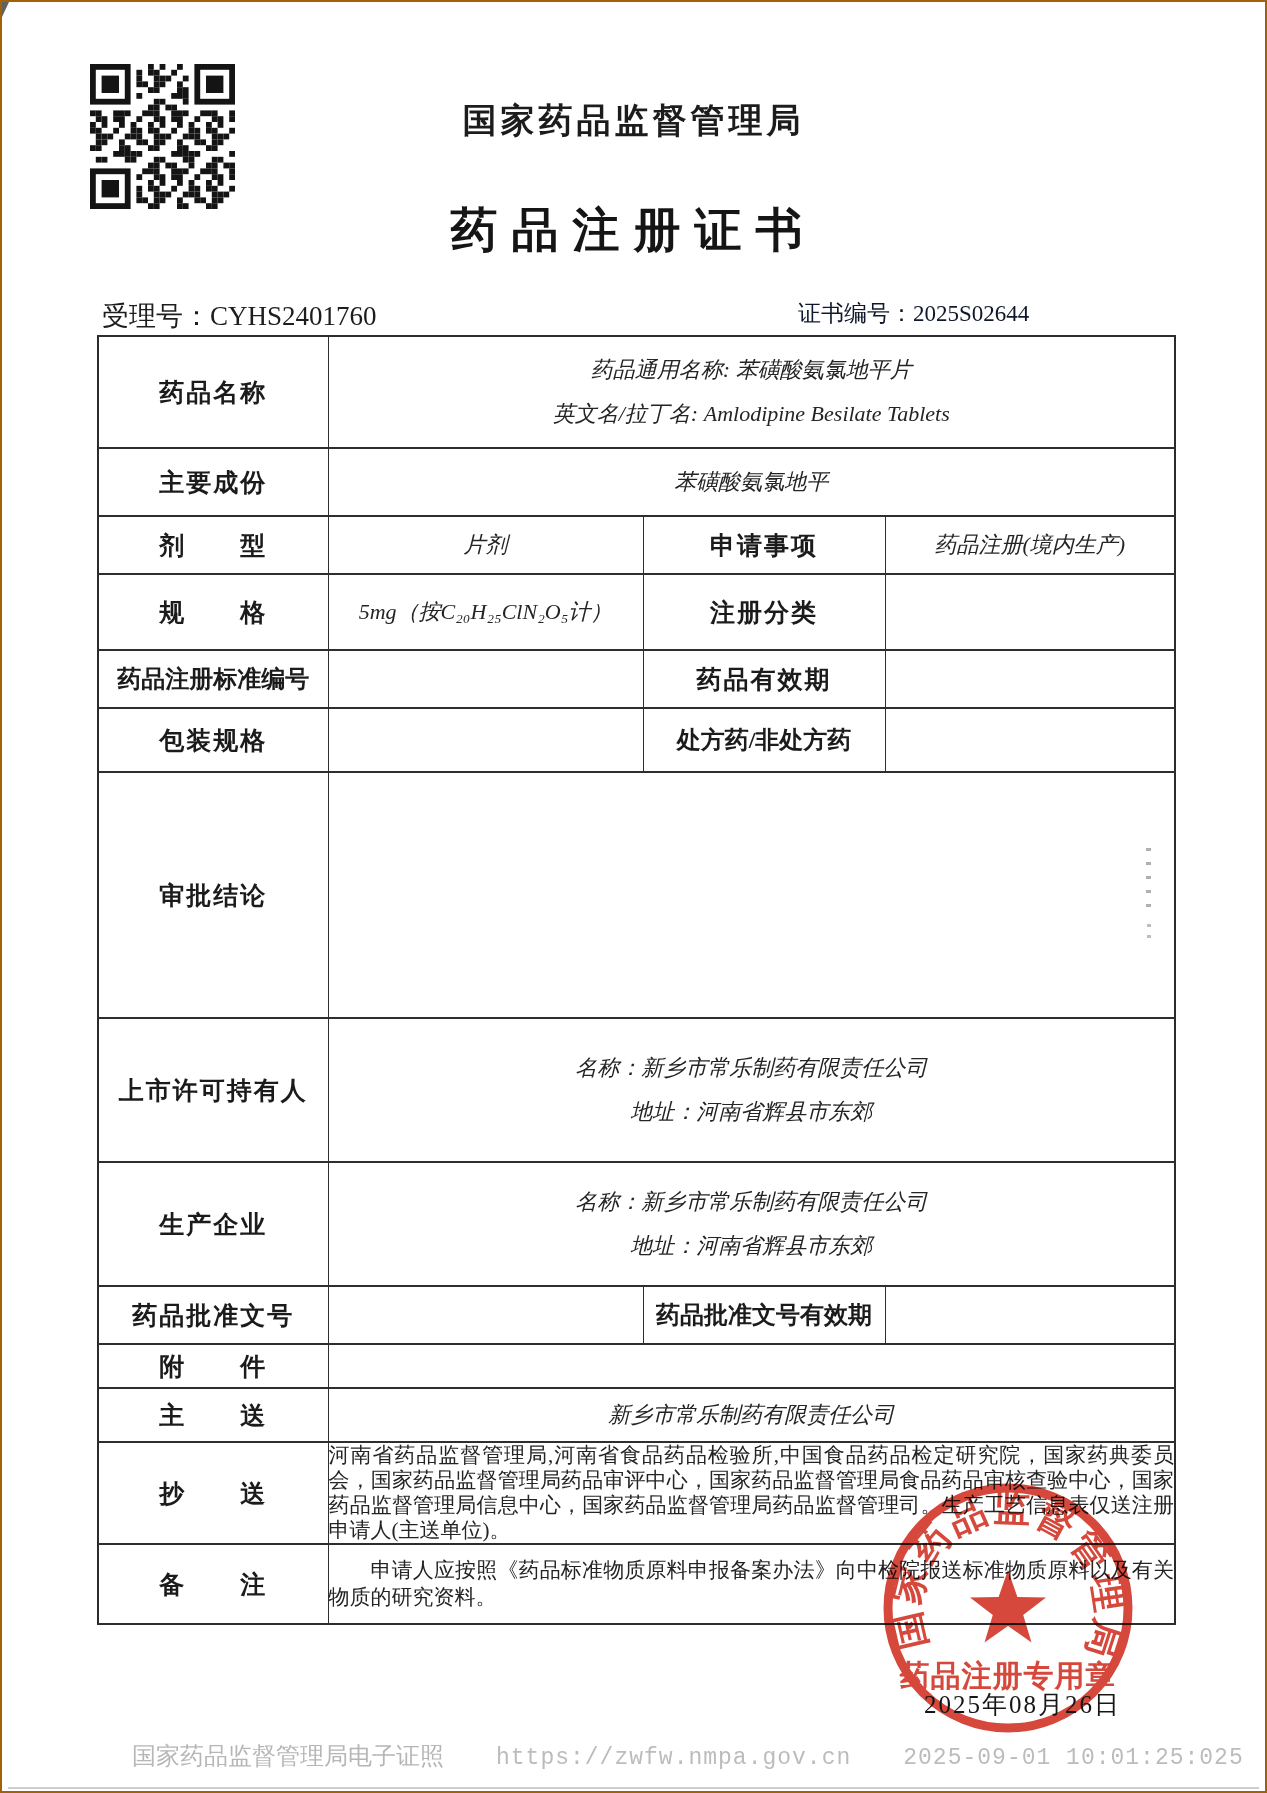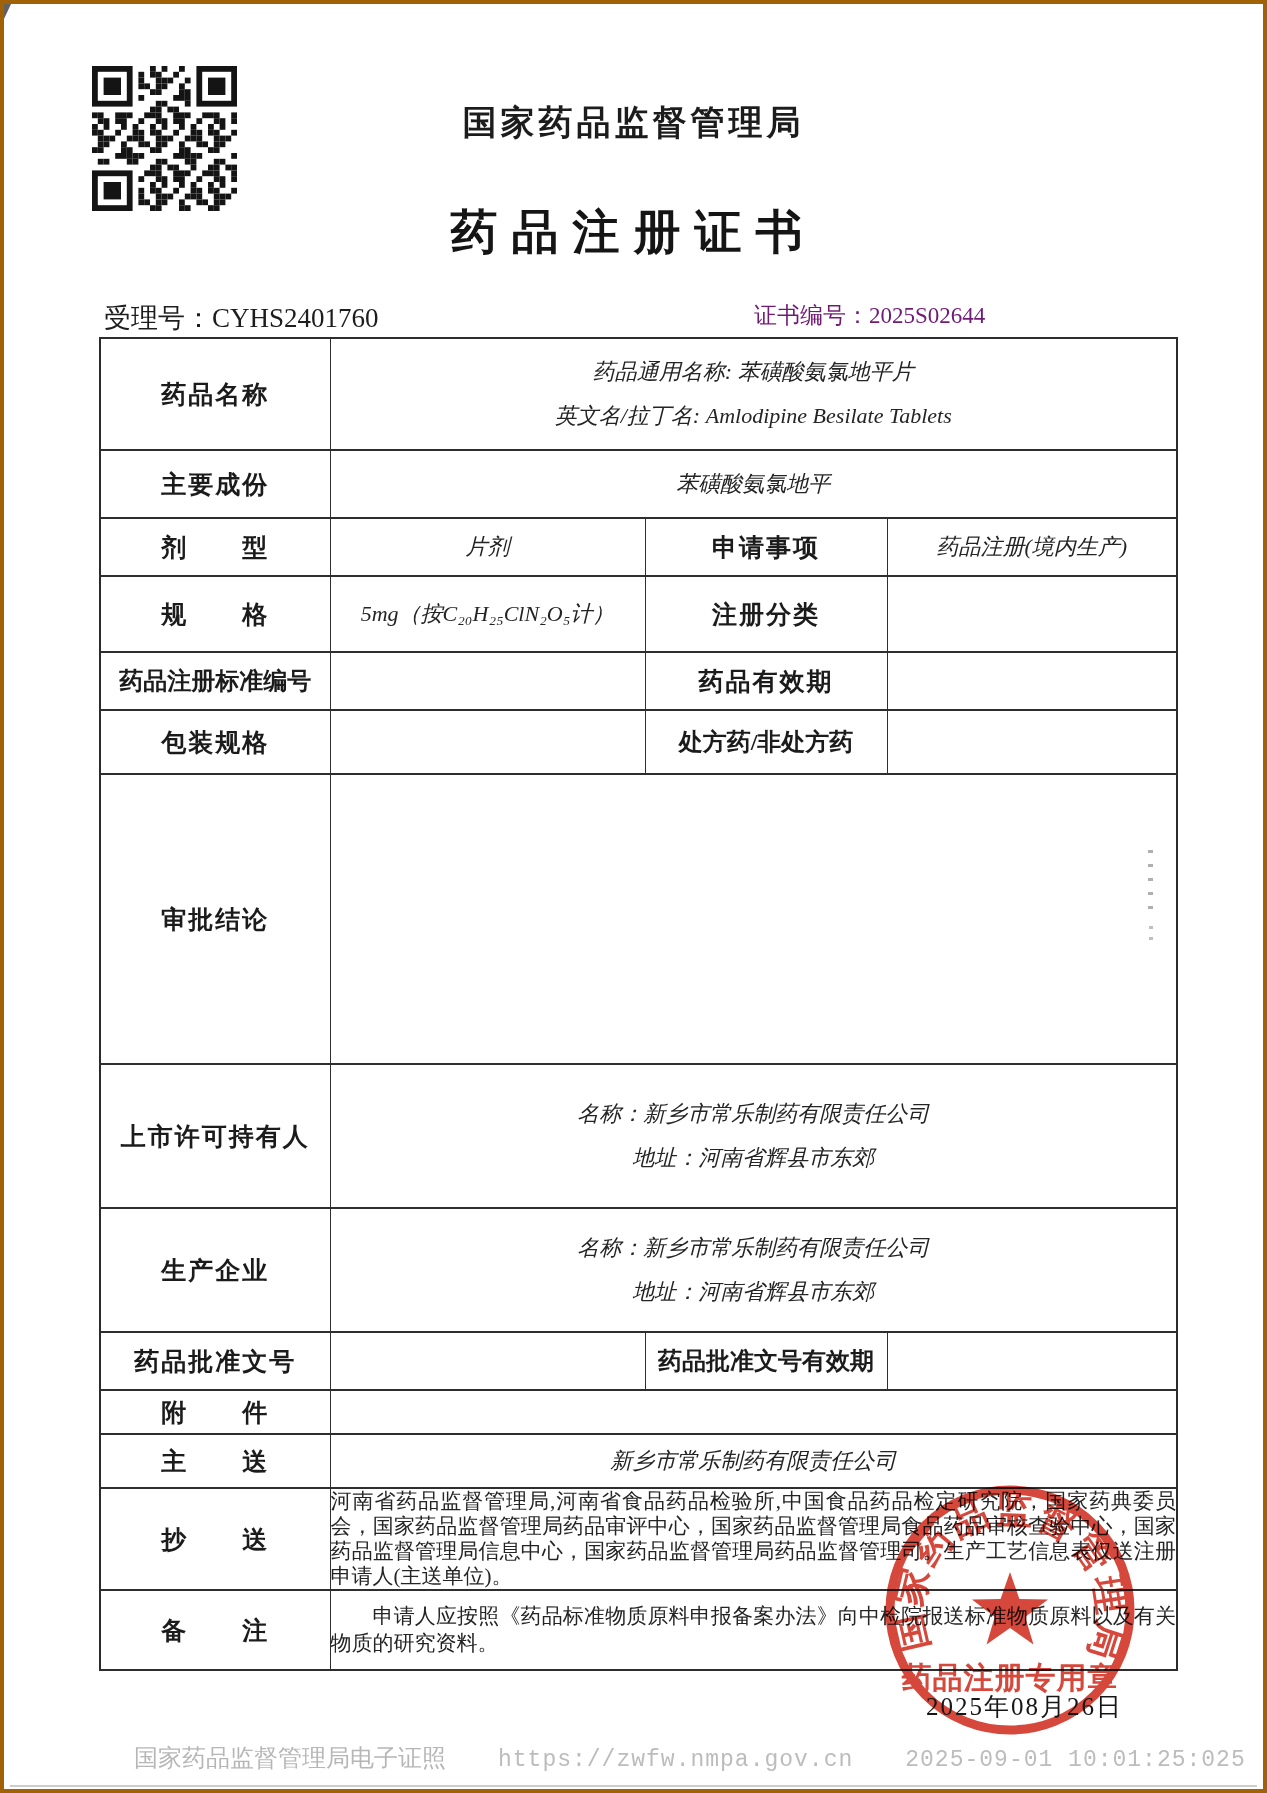--- a/index.html
+++ b/index.html
@@ -1,40 +1,40 @@
 <!DOCTYPE html>
 <html><head>
 <meta charset="utf-8">
 <style>
   html,body{margin:0;padding:0;background:#fff;}
   .page{
     position:relative;width:1267px;height:1793px;background:#fff;overflow:hidden;
     font-family:"Liberation Serif","DejaVu Serif",serif;color:#222;
-    border:4px solid #a16207;box-sizing:border-box;
+    border:2px solid #a16207;box-sizing:border-box;
   }
   
   .qr{position:absolute;left:88px;top:62px;width:145px;height:145px;}
   .org-title{position:absolute;left:0;right:0;top:96px;text-align:center;
     font-size:34px;font-weight:bold;letter-spacing:4px;color:#1c1c1c;}
   .doc-title{position:absolute;left:0;right:0;top:164px;text-align:center;
     font-size:47px;font-weight:bold;letter-spacing:14px;color:#151515;margin-top:33px;}
   .accept-line{position:absolute;left:100px;top:296px;font-size:27px;color:#1d1d1d;}
-  .certno-line{position:absolute;left:750px;top:296px;font-size:23px;color:#701a75;}
+  .certno-line{position:absolute;left:796px;top:296px;font-size:23px;color:#0f172a;}
   
   table.cert{position:absolute;left:95px;top:333px;width:1077px;
     border-collapse:collapse;table-layout:fixed;border:2px solid #2b2b2b;}
   table.cert td{border:2px solid #2e2e2e;border-left-width:1px;border-right-width:1px;
     vertical-align:middle;padding:0;background:transparent;}
   .cell-label{font-weight:bold;font-size:25px;text-align:center;letter-spacing:2px;color:#1b1b1b;}
   .cell-label.tight{letter-spacing:0;font-size:24px;}
   .cell-value{font-size:22px;text-align:center;padding:0 14px;color:#242424;font-style:italic;}
   .lines .line{line-height:44px;font-size:22px;color:#242424;}
   .row-name{height:112px}.row-ingredients{height:68px}.row-form{height:58px}
   .row-spec{height:76px}.row-std{height:58px}.row-pack{height:64px}
-  .row-approval{height:290px}.row-holder{height:144px}.row-mfr{height:124px}
+  .row-approval{height:246px}.row-holder{height:144px}.row-mfr{height:124px}
   .row-apprno{height:58px}.row-attach{height:44px}.row-main{height:54px}
   .row-copy{height:102px}.row-remarks{height:80px}
   .cell-long{font-size:21px;line-height:25px;text-align:justify;padding:2px 10px;color:#242424;}
   .cell-remarks{font-size:21px;line-height:27px;text-align:justify;padding:2px 12px 2px 10px;
     text-indent:2em;color:#242424;}
   
   .seal{position:absolute;left:870px;top:1470px;width:272px;height:272px;
     mix-blend-mode:multiply;opacity:.93;}
   .seal-date{position:absolute;left:922px;top:1686px;font-size:25px;letter-spacing:2px;
     color:#161616;z-index:5;}

